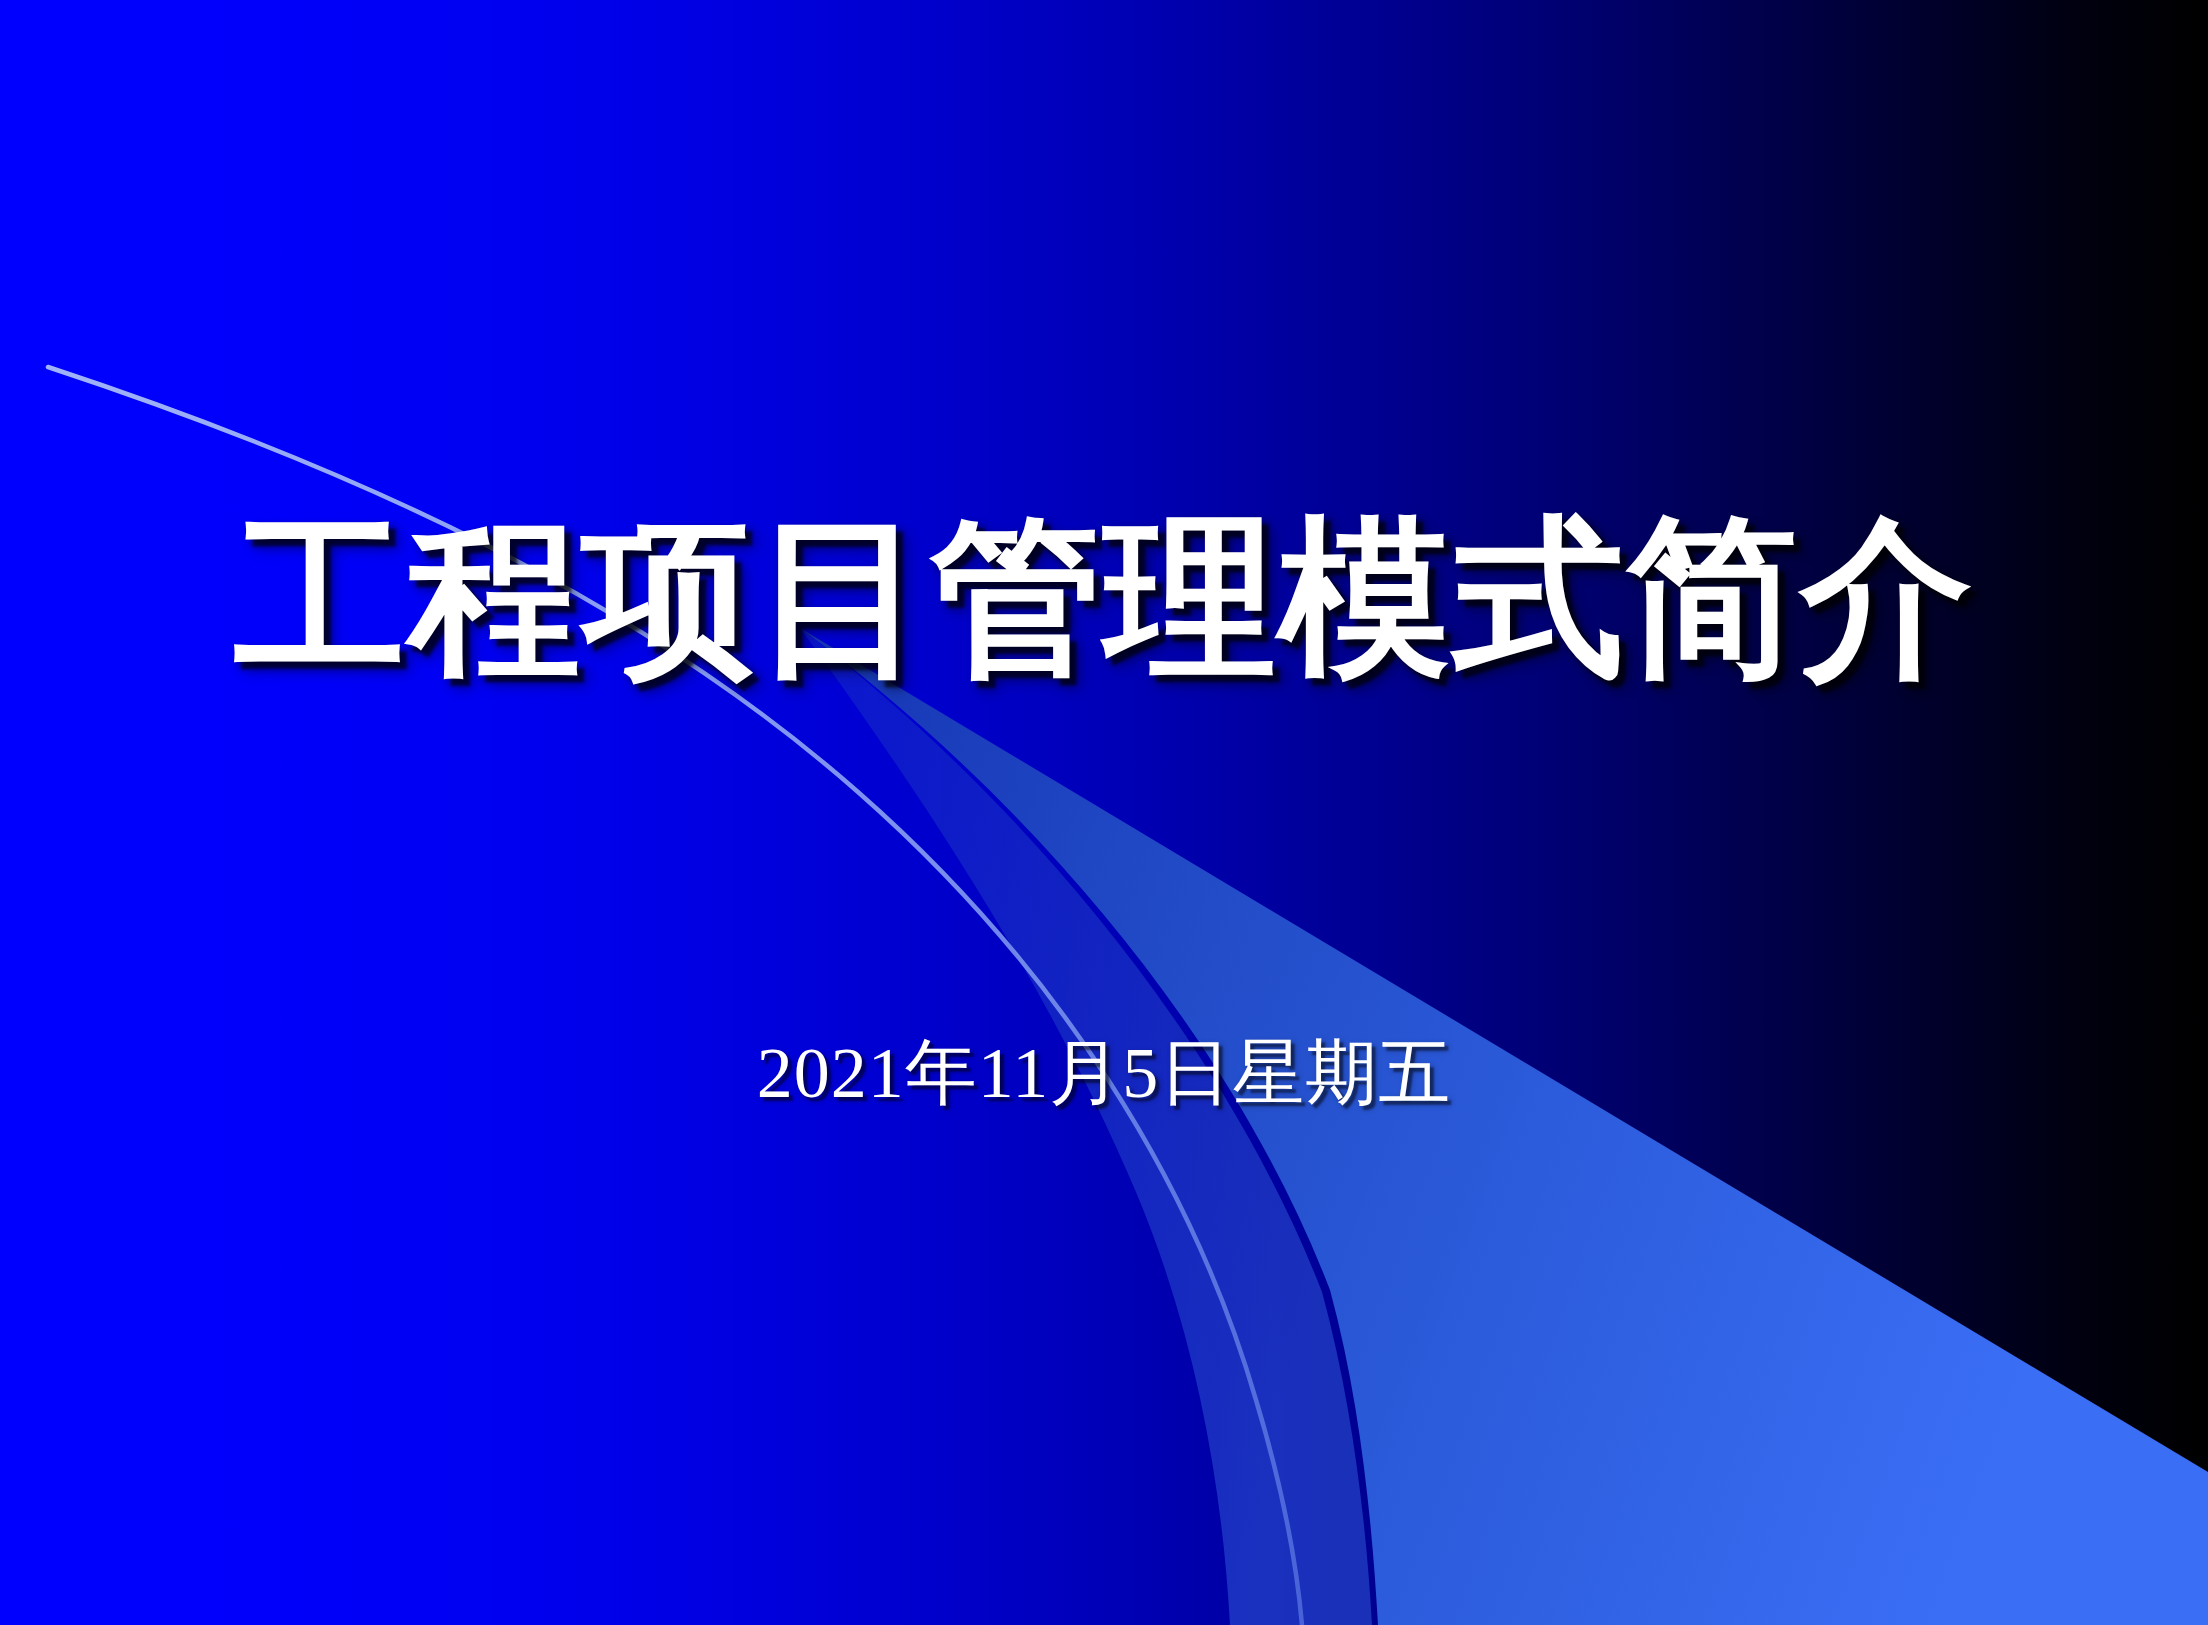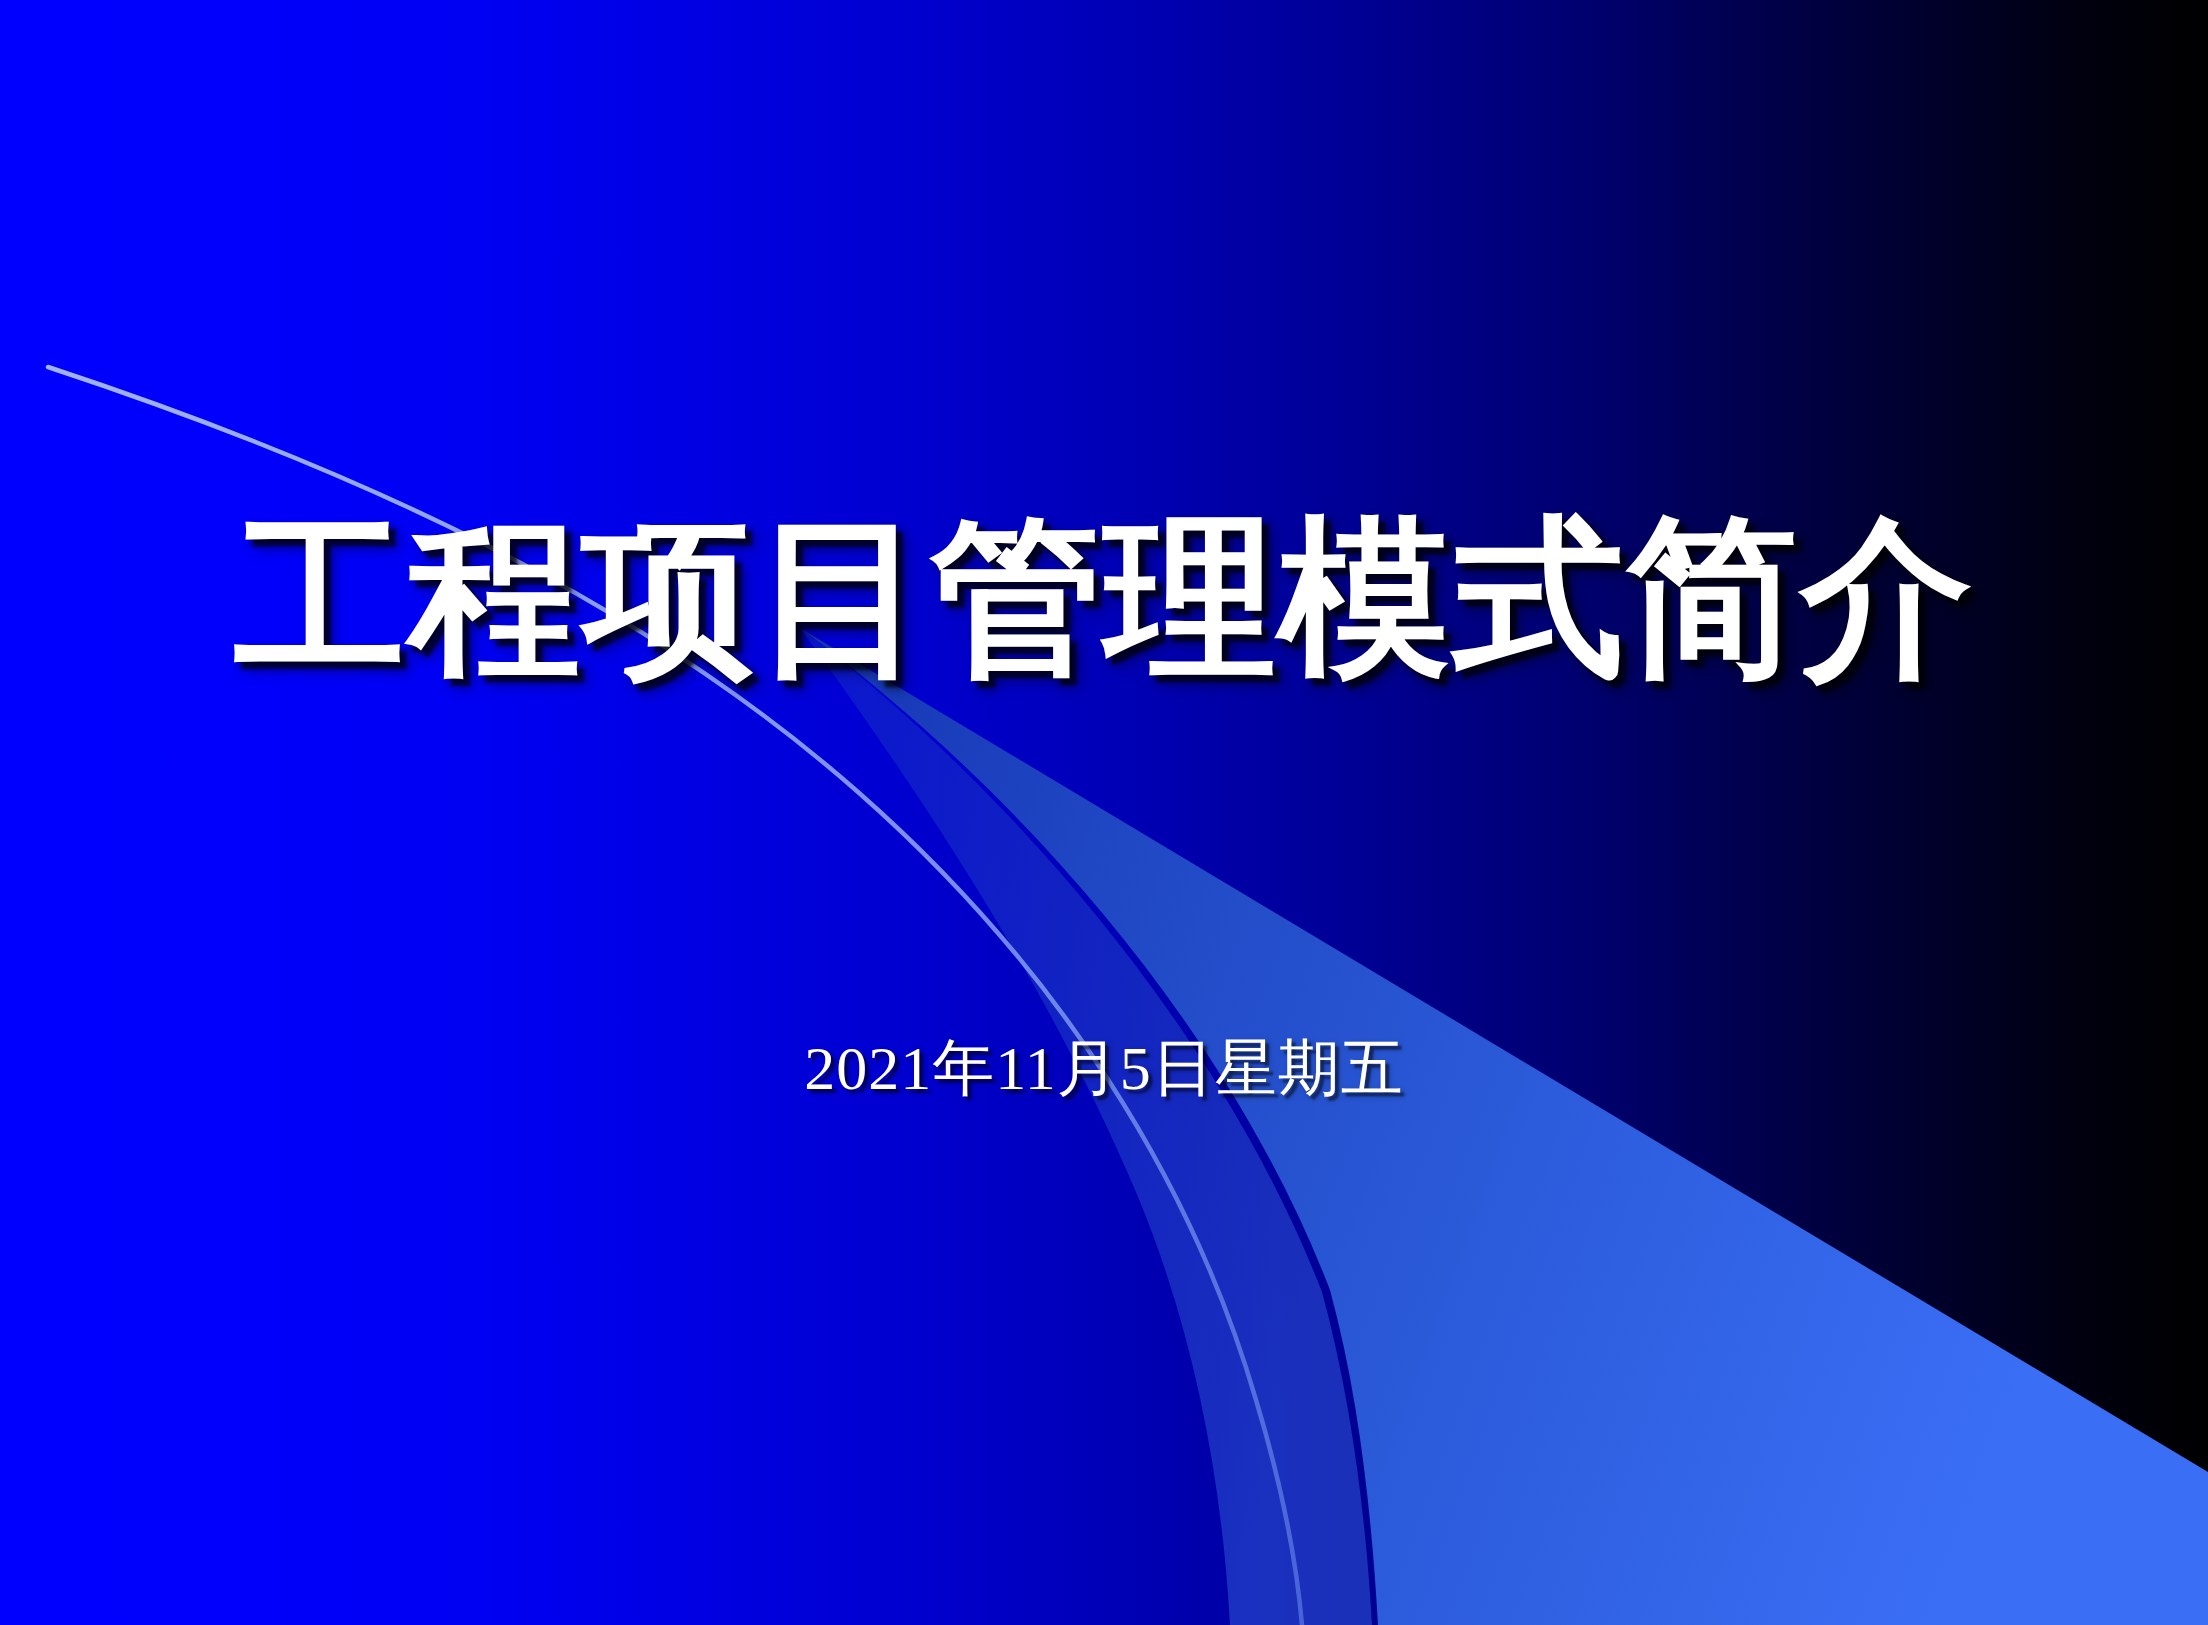--- a/index.html
+++ b/index.html
@@ -71,21 +71,21 @@
   }
 
   .subtitle {
     position: absolute;
     left: 0;
     right: 0;
     top: 1034px;
     text-align: center;
     color: #ffffff;
     font-family: "Liberation Serif", "DejaVu Serif", serif;
-    font-size: 62px;
+    font-size: 72px;
     line-height: 1.1;
     font-weight: 400;
     letter-spacing: 1px;
     white-space: nowrap;
     text-shadow:
       4px 4px 2px rgba(0,0,0,0.45),
       3px 3px 6px rgba(0,0,0,0.30);
   }
 </style>
 </head>

